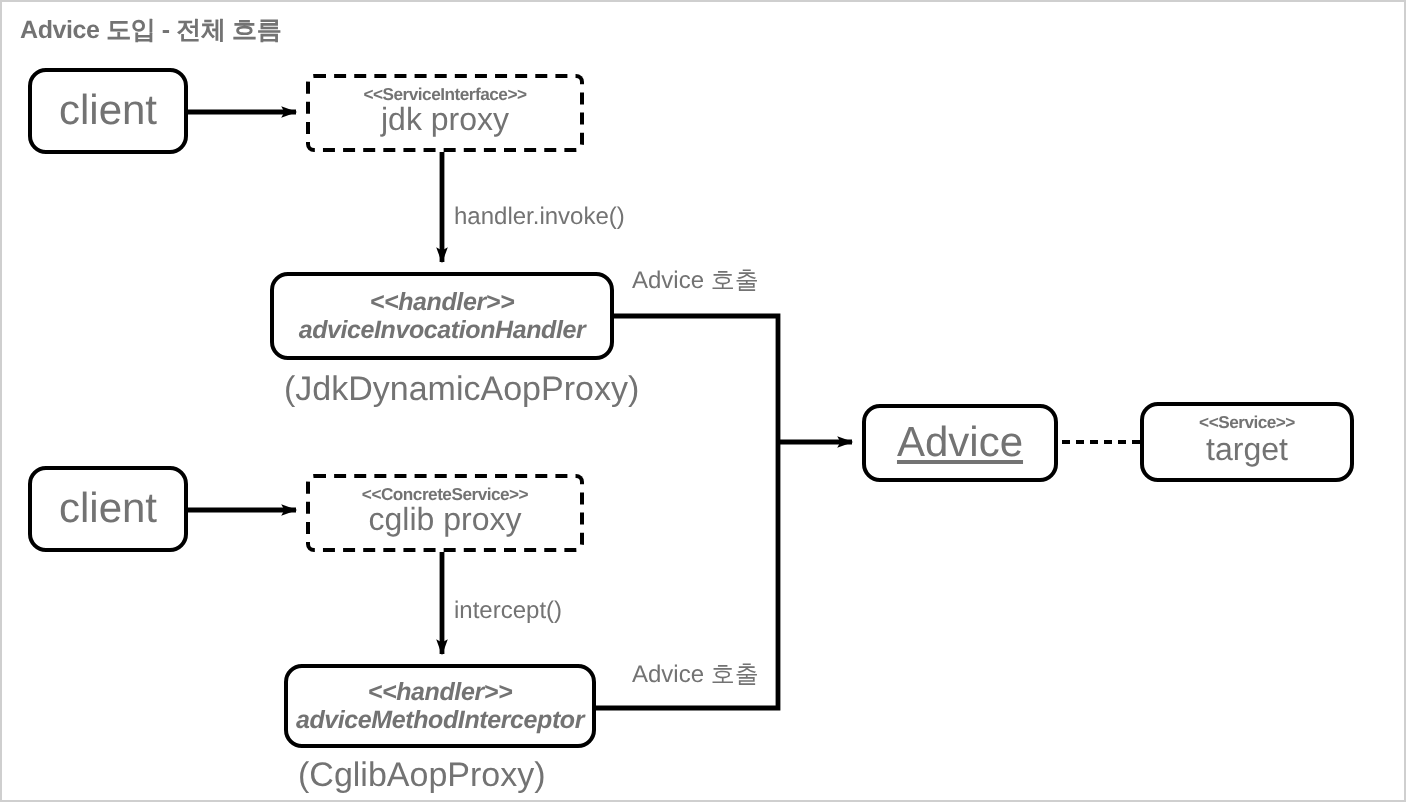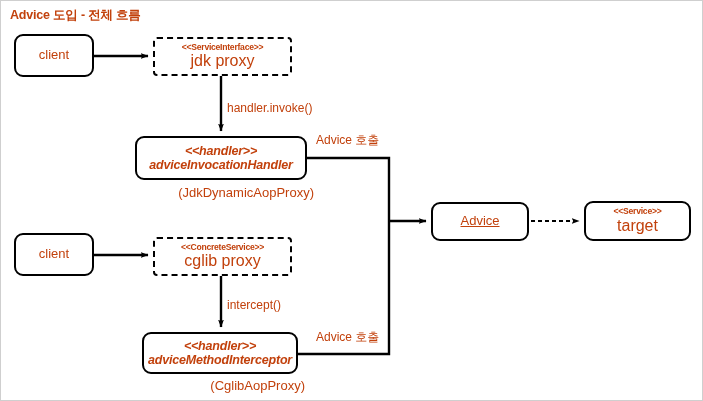--- a/index.html
+++ b/index.html
@@ -4,21 +4,21 @@
 <style>
   html,body{margin:0;padding:0;background:#ffffff;}
   #canvas{
     position:relative;
     width:703px;height:401px;
     background:#ffffff;
     border:1px solid #cfcfcf;
     box-sizing:border-box;
     overflow:hidden;
     font-family:"Liberation Sans","DejaVu Sans",sans-serif;
-    color:#c2410c;
+    color:#737373;
   }
   #svg-layer{position:absolute;left:0;top:0;width:703px;height:401px;}
 
   .title{
     position:absolute;
     left:9px;top:6px;
     font-size:12.5px;
     font-weight:bold;
     letter-spacing:-0.2px;
     white-space:nowrap;
@@ -48,45 +48,45 @@
     letter-spacing:-0.25px;
     white-space:nowrap;
     display:block;
   }
   .nm{
     font-size:16px;
     white-space:nowrap;
     display:block;
   }
   .nm.bold{font-weight:bold;font-size:12.5px;letter-spacing:-0.2px;font-style:italic;}
-  .nm.big{font-size:13px;}
+  .nm.big{font-size:21px;}
 
   .caption{
     position:absolute;
-    font-size:13px;
+    font-size:17px;
     white-space:nowrap;
-    text-align:right;
+    text-align:left;
   }
   .edge-label{
     position:absolute;
     font-size:12px;
     white-space:nowrap;
     background:#ffffff;
     padding:0 2px;
   }
 
   
   #node-client-top{left:13px;  top:33px;  width:80px;  height:43px;}
   #node-jdk-proxy { left:152px; top:36px;  width:139px; height:39px;}
   #node-jdk-handler{left:134px; top:135px; width:172px; height:44px;}
   #node-client-bot{left:13px;  top:232px; width:80px;  height:43px;}
   #node-cglib-proxy{left:152px; top:236px; width:139px; height:39px;}
   #node-cglib-handler{left:141px;top:331px; width:156px; height:42px;}
   #node-advice     {left:430px; top:201px; width:98px;  height:39px;text-decoration:underline;}
-  #node-target     {left:583px; top:200px; width:107px; height:40px;}
+  #node-target     {left:569px; top:200px; width:107px; height:40px;}
 
   #cap-jdk  {left:141px; top:184px; width:172px;}
   #cap-cglib{left:148px; top:377px; width:156px;}
 
   #lbl-invoke   {left:224px; top:100px;}
   #lbl-intercept{left:224px; top:297px;}
   #lbl-advice-top{left:313px; top:131px;}
   #lbl-advice-bot{left:313px; top:328px;}
 </style>
 </head>

